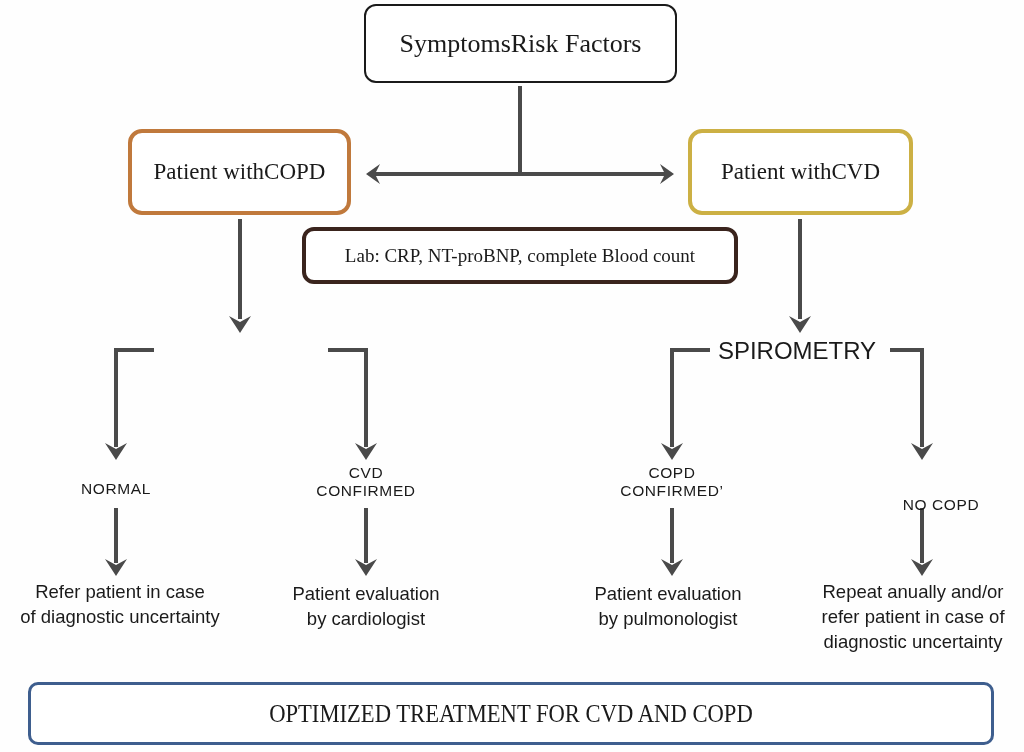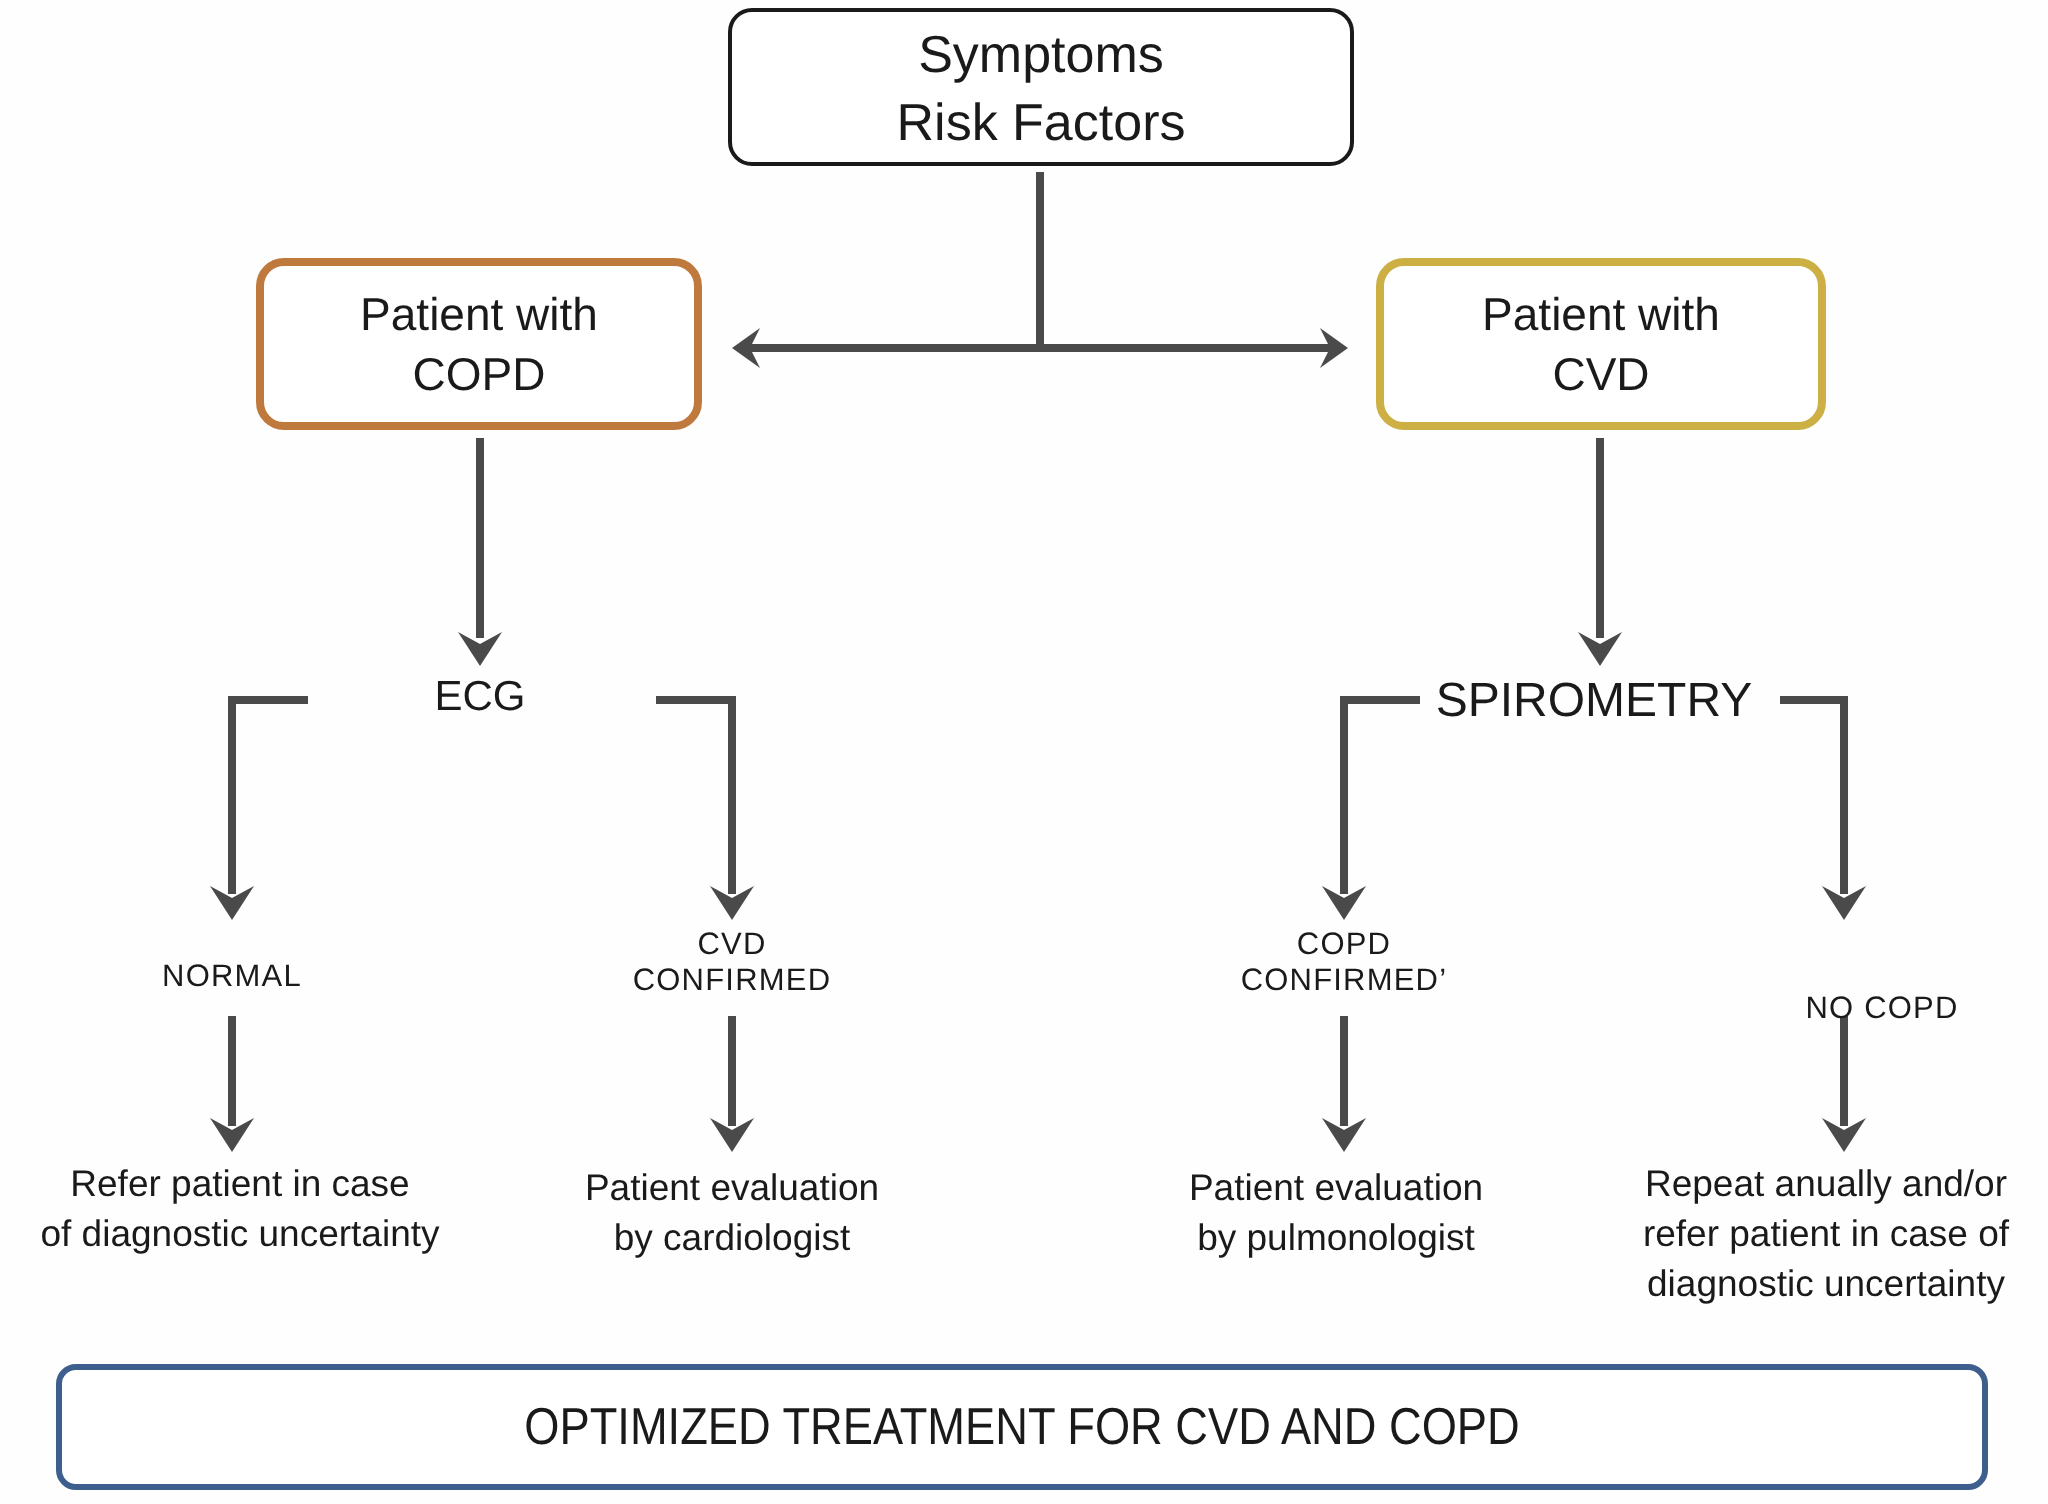--- a/index.html
+++ b/index.html
@@ -18,25 +18,26 @@
   }
   .layer {
     position: absolute;
     inset: 0;
     pointer-events: none;
   }
   .box {
     position: absolute;
     background: #ffffff;
     display: flex;
-    flex-direction: column;
+    flex-direction: row;
     align-items: center;
     justify-content: center;
     text-align: center;
     box-sizing: border-box;
+    font-family: Liberation Serif, serif;
   }
   .box-symptoms {
     left: 364px; top: 4px; width: 313px; height: 79px;
     border: 2.5px solid var(--ink, #1a1a1a);
     border-radius: 12px;
     font-size: 26px; line-height: 34px;
   }
   .box-copd {
     left: 128px; top: 129px; width: 223px; height: 86px;
     border: 4px solid var(--orange, #c0793c);
@@ -183,23 +184,25 @@
   <div class="box box-copd">
     <div>Patient with</div>
     <div>COPD</div>
   </div>
 
   <div class="box box-cvd">
     <div>Patient with</div>
     <div>CVD</div>
   </div>
 
+  <div class="box box-lab">
+    <div>Lab: CRP, NT-proBNP, complete Blood count</div>
+  </div>
 
   <div class="textnode tn-ecg">
-    <div>ECG</div>
   </div>
 
   <div class="textnode tn-spiro">
     <div>SPIROMETRY</div>
   </div>
 
   <div class="decision d-normal">
     <div>NORMAL</div>
   </div>
 

